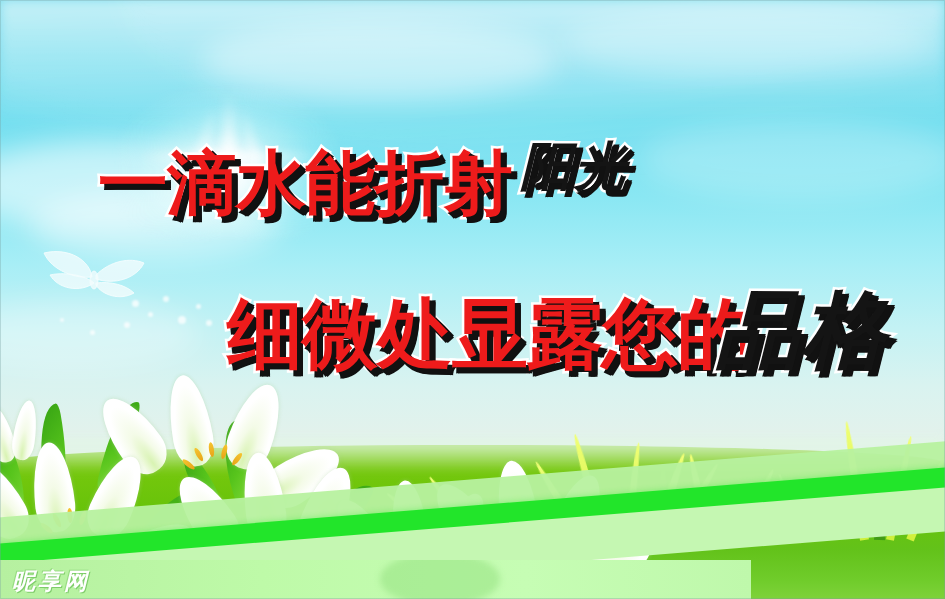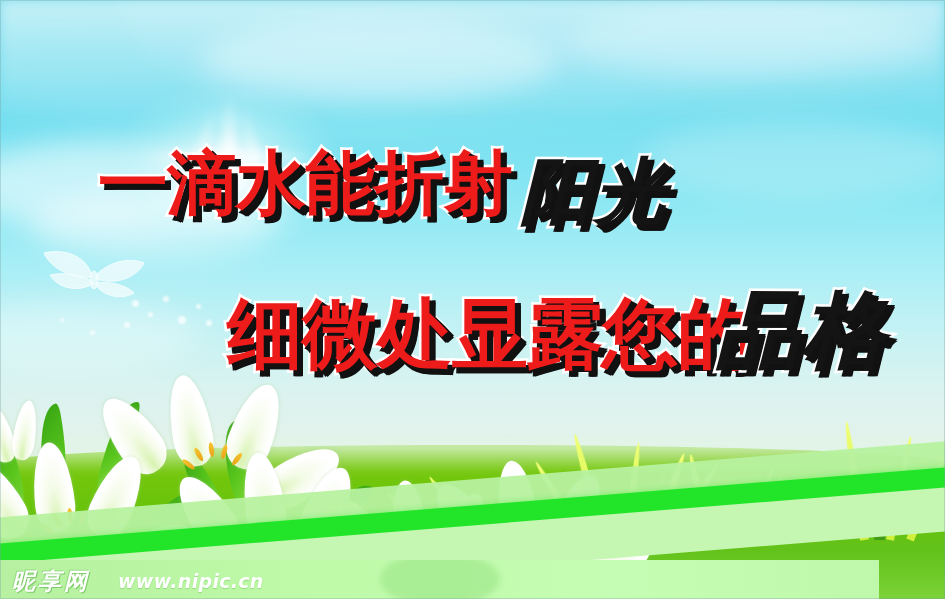--- a/index.html
+++ b/index.html
@@ -200,27 +200,27 @@
     paint-order:stroke fill;
     text-shadow:
        5px 5px 0 #111111,
        6px 6px 0 #111111,
        4px 6px 0 #111111,
        6px 4px 0 #111111;
     letter-spacing:2px;
   }
 
   .line1{top:148px;left:98px;font-size:70px;}
-  .line1-accent{top:155px;left:520px;font-size:72px;font-style:italic;}
+  .line1-accent{top:140px;left:520px;font-size:52px;font-style:italic;}
   .line2{top:296px;left:227px;font-size:76px;}
   .line2-accent{top:288px;left:716px;font-size:84px;}
 
   
   .footer{
-    position:absolute;left:0;bottom:0;width:879px;height:39px;
+    position:absolute;left:0;bottom:0;width:751px;height:39px;
     background:linear-gradient(to right,#b6f0a0 0%,#befaa8 35%,#c6fdb4 70%,#bff8ab 100%);
     overflow:hidden;
   }
   .footer-ghost{
     position:absolute;left:380px;top:-8px;width:120px;height:54px;
     background:rgba(150,225,130,.55);
     border-radius:50%;
     filter:blur(3px);
   }
   .wm-logo{
@@ -408,17 +408,16 @@
 
   <div class="headline hl-black line1-accent">阳光</div>
 
   <div class="headline hl-red line2">细微处显露您的</div>
 
   <div class="headline hl-black line2-accent">品格</div>
 
   <div class="footer">
     <div class="footer-ghost"></div>
     <div class="wm-logo">昵享网</div>
-    <div class="wm-url">www.nipic.cn</div>
   </div>
 
   <div class="edge"></div>
 </div>
 
 </body></html>

